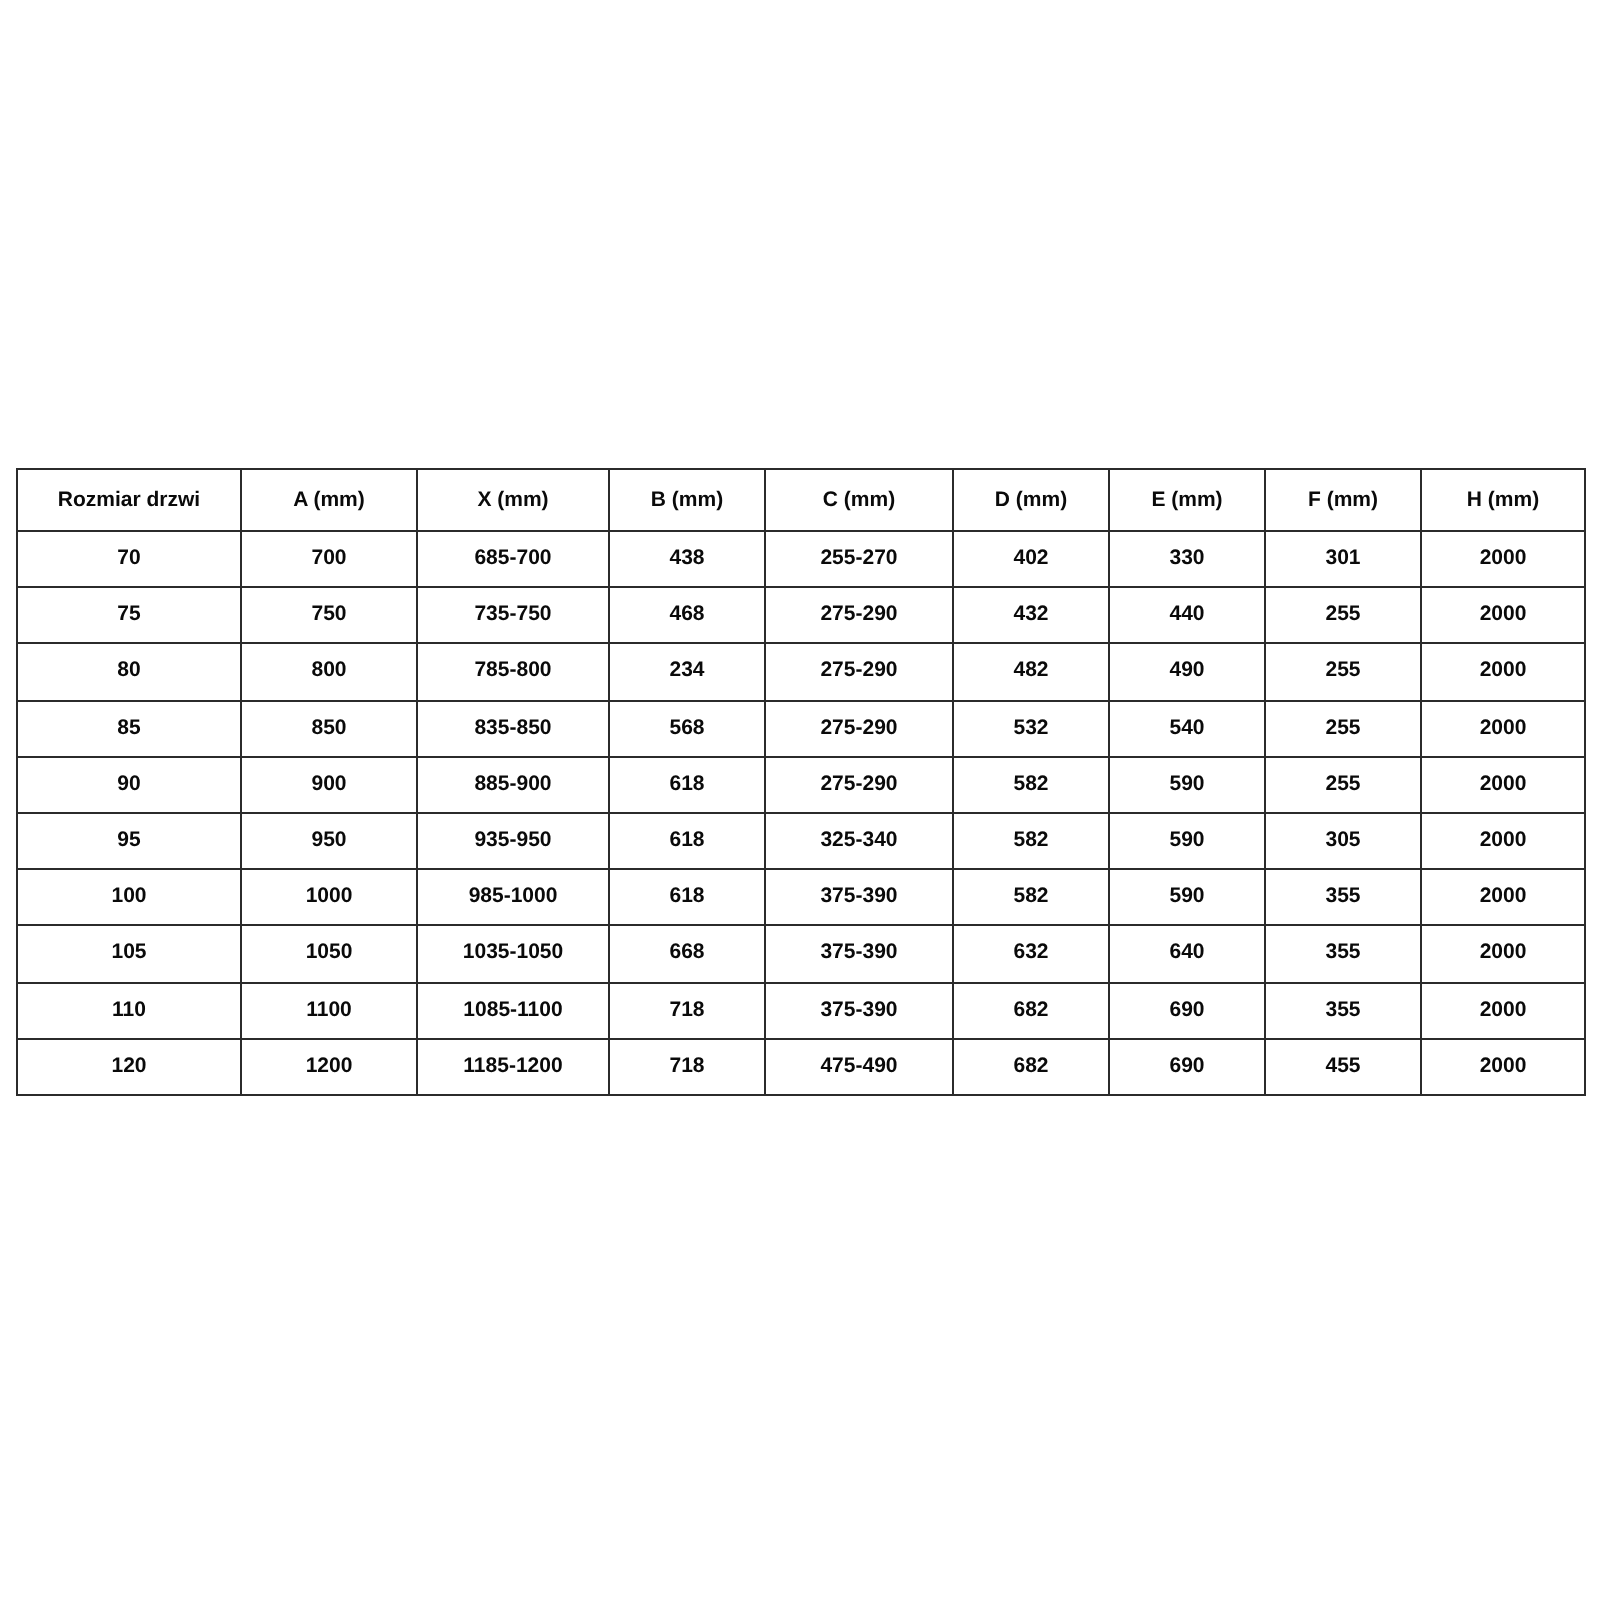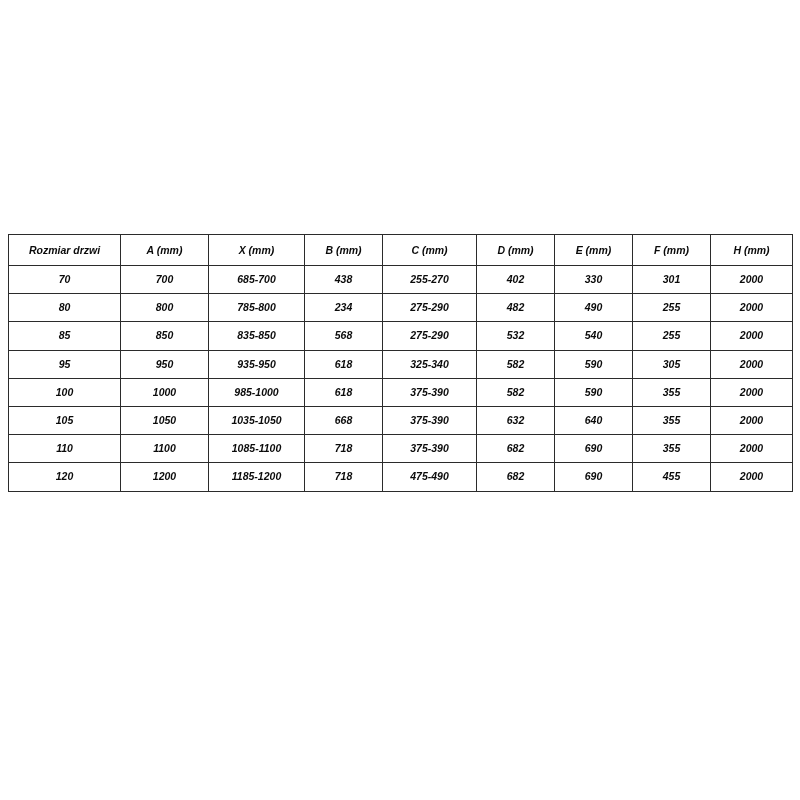--- a/index.html
+++ b/index.html
@@ -20,21 +20,20 @@
     left: 0;
     top: 0;
     width: 800px;
     height: 800px;
   }
   .table-wrap {
     position: absolute;
     left: 8px;
     top: 234px;
     width: 784px;
-    font-style: italic;
   }
   table.spec {
     border-collapse: collapse;
     width: 784px;
     table-layout: fixed;
   }
   table.spec th,
   table.spec td {
     border: 1px solid #2b2b2b;
     text-align: center;
@@ -99,38 +98,60 @@
           <td>700</td>
           <td>685-700</td>
           <td>438</td>
           <td>255-270</td>
           <td>402</td>
           <td>330</td>
           <td>301</td>
           <td>2000</td>
         </tr>
         <tr>
+          <td>75</td>
+          <td>750</td>
+          <td>735-750</td>
+          <td>468</td>
+          <td>275-290</td>
+          <td>432</td>
+          <td>440</td>
+          <td>255</td>
+          <td>2000</td>
+        </tr>
+        <tr>
           <td>80</td>
           <td>800</td>
           <td>785-800</td>
           <td>234</td>
           <td>275-290</td>
           <td>482</td>
           <td>490</td>
           <td>255</td>
           <td>2000</td>
         </tr>
         <tr>
           <td>85</td>
           <td>850</td>
           <td>835-850</td>
           <td>568</td>
           <td>275-290</td>
           <td>532</td>
           <td>540</td>
+          <td>255</td>
+          <td>2000</td>
+        </tr>
+        <tr>
+          <td>90</td>
+          <td>900</td>
+          <td>885-900</td>
+          <td>618</td>
+          <td>275-290</td>
+          <td>582</td>
+          <td>590</td>
           <td>255</td>
           <td>2000</td>
         </tr>
         <tr>
           <td>95</td>
           <td>950</td>
           <td>935-950</td>
           <td>618</td>
           <td>325-340</td>
           <td>582</td>

